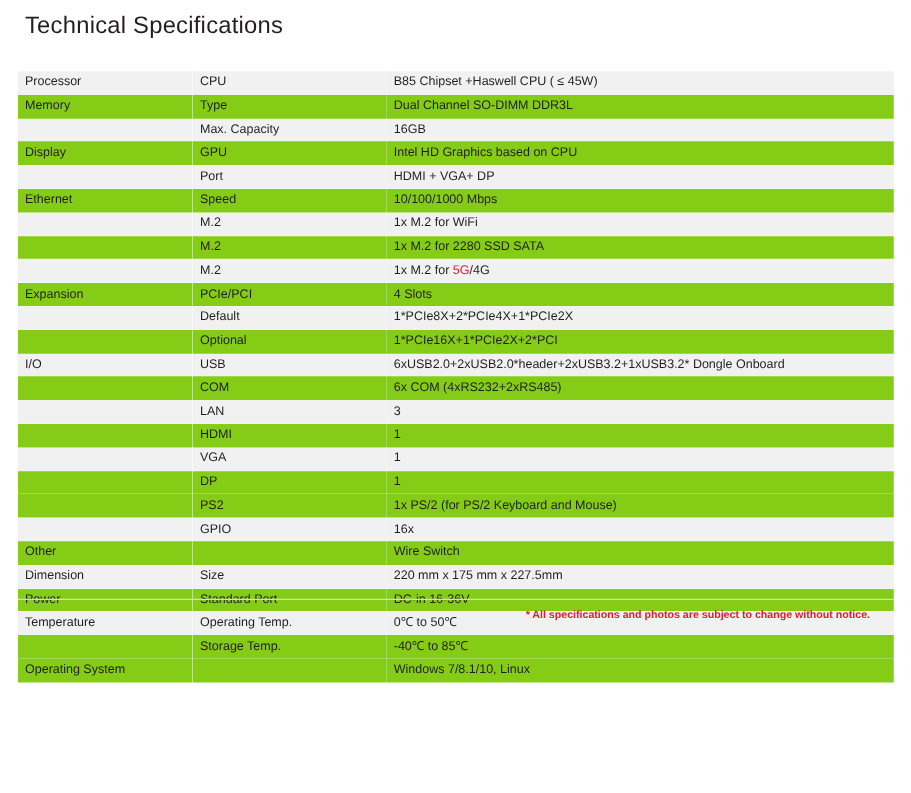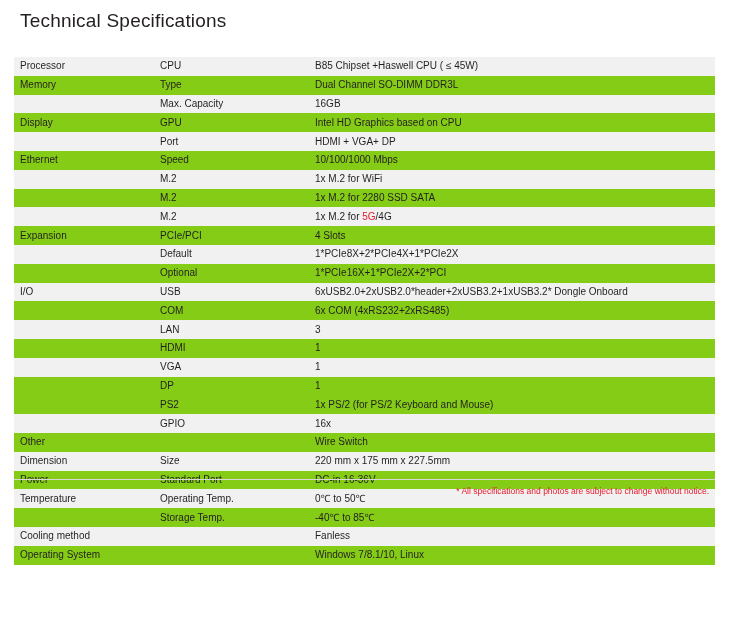--- a/index.html
+++ b/index.html
@@ -51,24 +51,25 @@
   }
   .col-cat { width: 140px; }
   .col-sub { width: 155px; }
   .col-val { width: 406px; }
   .row-shade td { background: #f1f1f1; }
   .row-plain td { background: #84cc16; }
   .topline { border-top: 1px solid #d8d8d8; }
   .hl { color: #e8192c; }
   .footnote {
     position: absolute;
-    right: 20px;
+    right: 33px;
     bottom: 8px;
     font-size: 8.5px;
     color: #e8192c;
+    font-weight: bold;
   }
   .bottomline {
     position: absolute;
     left: 14px;
     right: 14px;
     bottom: 24px;
     height: 1px;
     background: #d8d8d8;
   }
 </style>
@@ -203,25 +204,20 @@
         <tr class="row-shade">
           <td>Temperature</td>
           <td>Operating Temp.</td>
           <td>0℃ to 50℃</td>
         </tr>
         <tr class="row-plain">
           <td></td>
           <td>Storage Temp.</td>
           <td>-40℃ to 85℃</td>
         </tr>
-        <tr class="row-shade">
-          <td>Cooling method</td>
-          <td></td>
-          <td>Fanless</td>
-        </tr>
         <tr class="row-plain">
           <td>Operating System</td>
           <td></td>
           <td>Windows 7/8.1/10, Linux</td>
         </tr>
       </tbody>
   </table>
 
   <div class="bottomline"></div>
   <div class="footnote">* All specifications and photos are subject to change without notice.</div>

